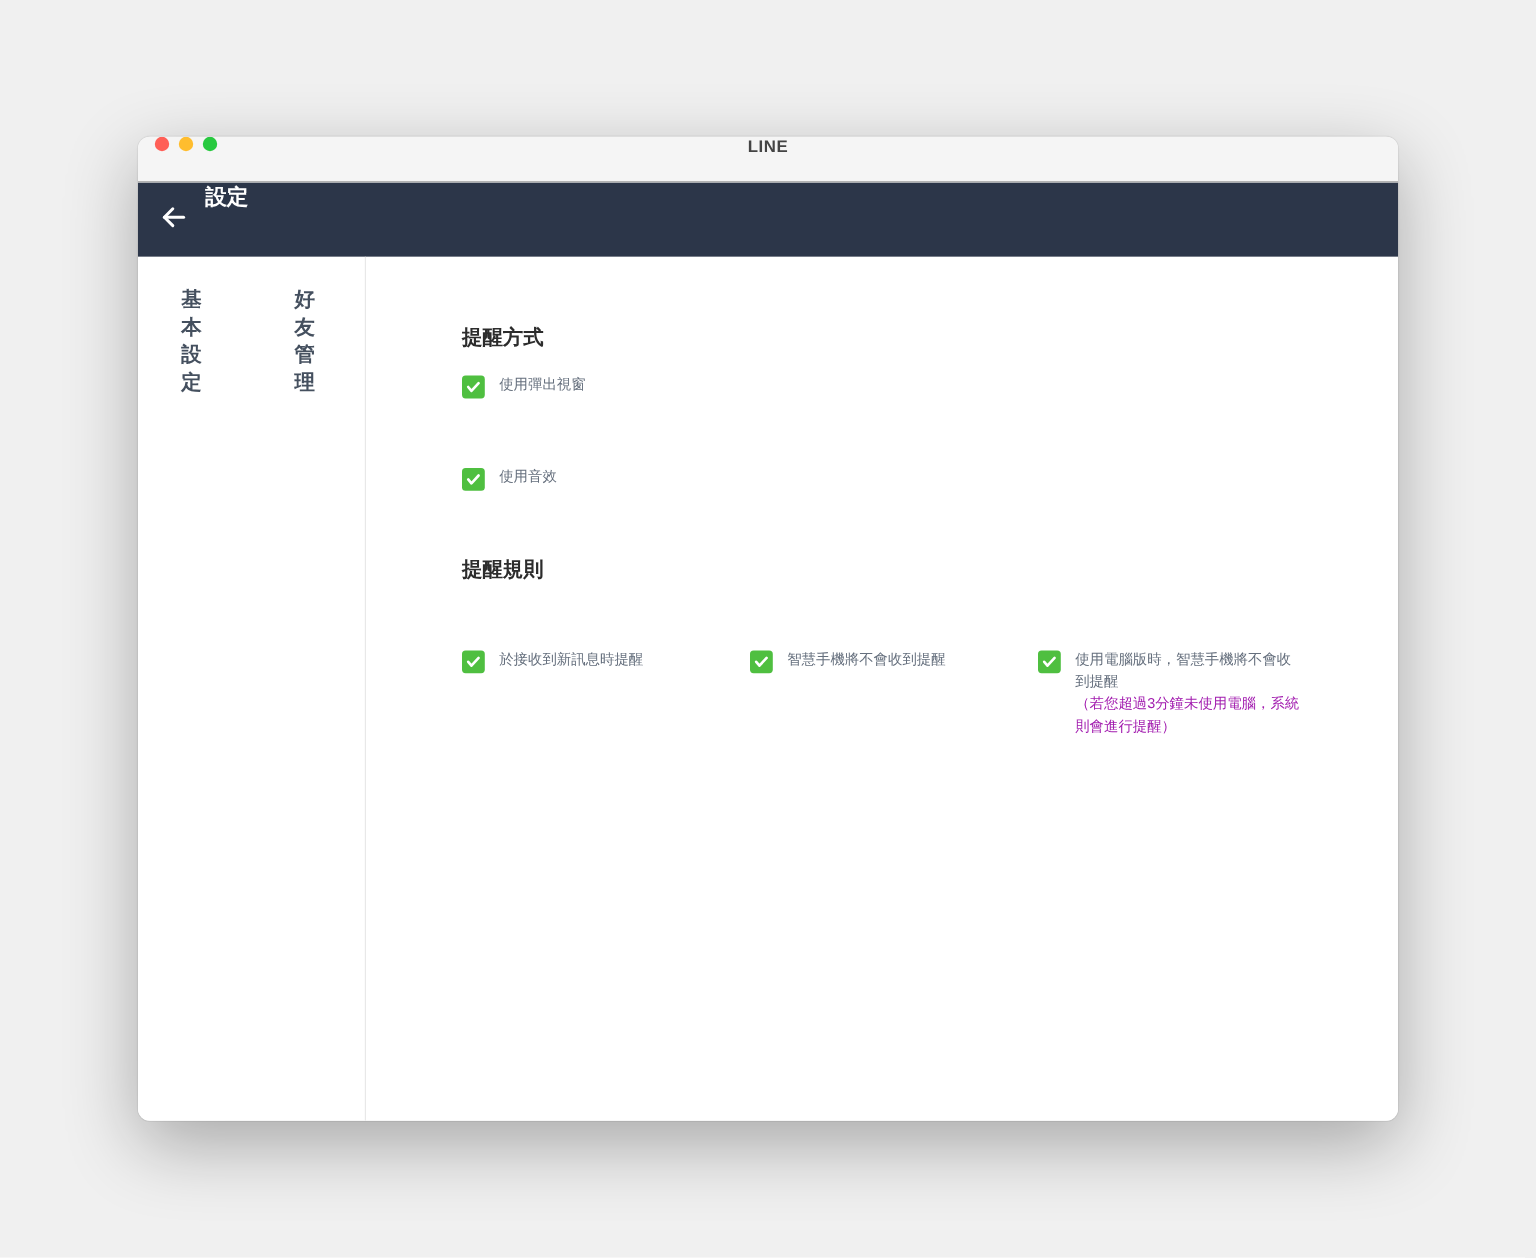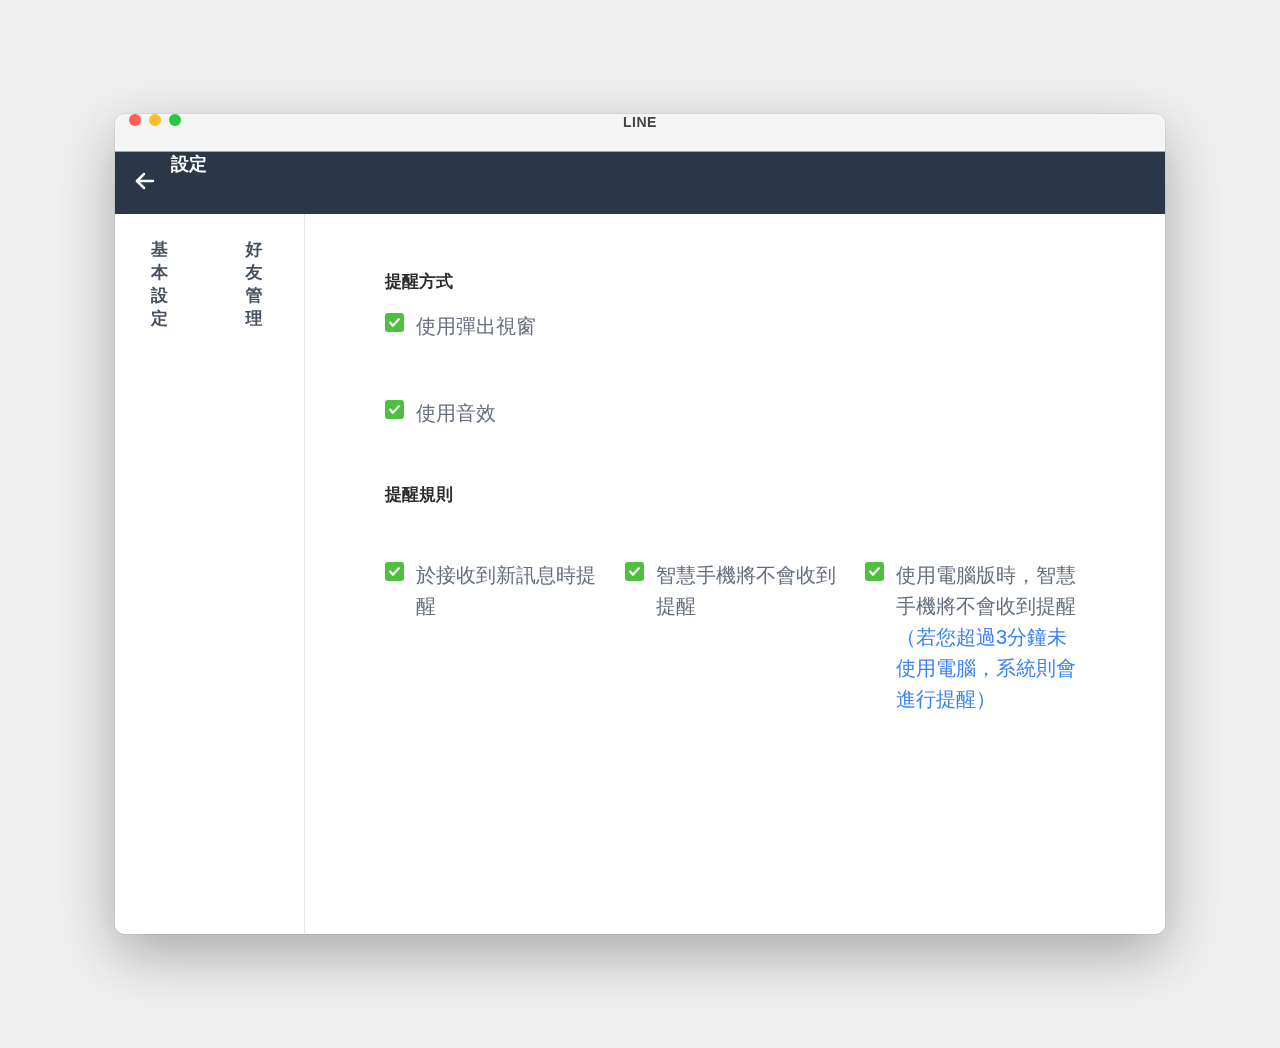--- a/index.html
+++ b/index.html
@@ -164,28 +164,28 @@
       flex-shrink: 0;
       margin-top: 2px;
     }
     
     .checkbox svg {
       width: 13px;
       height: 13px;
     }
     
     .checkbox-label {
-      font-size: 20px;
+      font-size: 12px;
       color: #656f7d;
       line-height: 1.55;
     }
     
     .checkbox-sublabel {
       display: block;
-      color: #3b82f6;
+      color: #a21caf;
     }
   </style>
 </head>
 <body>
 
 <div class="window">
 
   <div class="titlebar">
     <div class="traffic-lights">
       <div class="traffic-light tl-close"></div>

